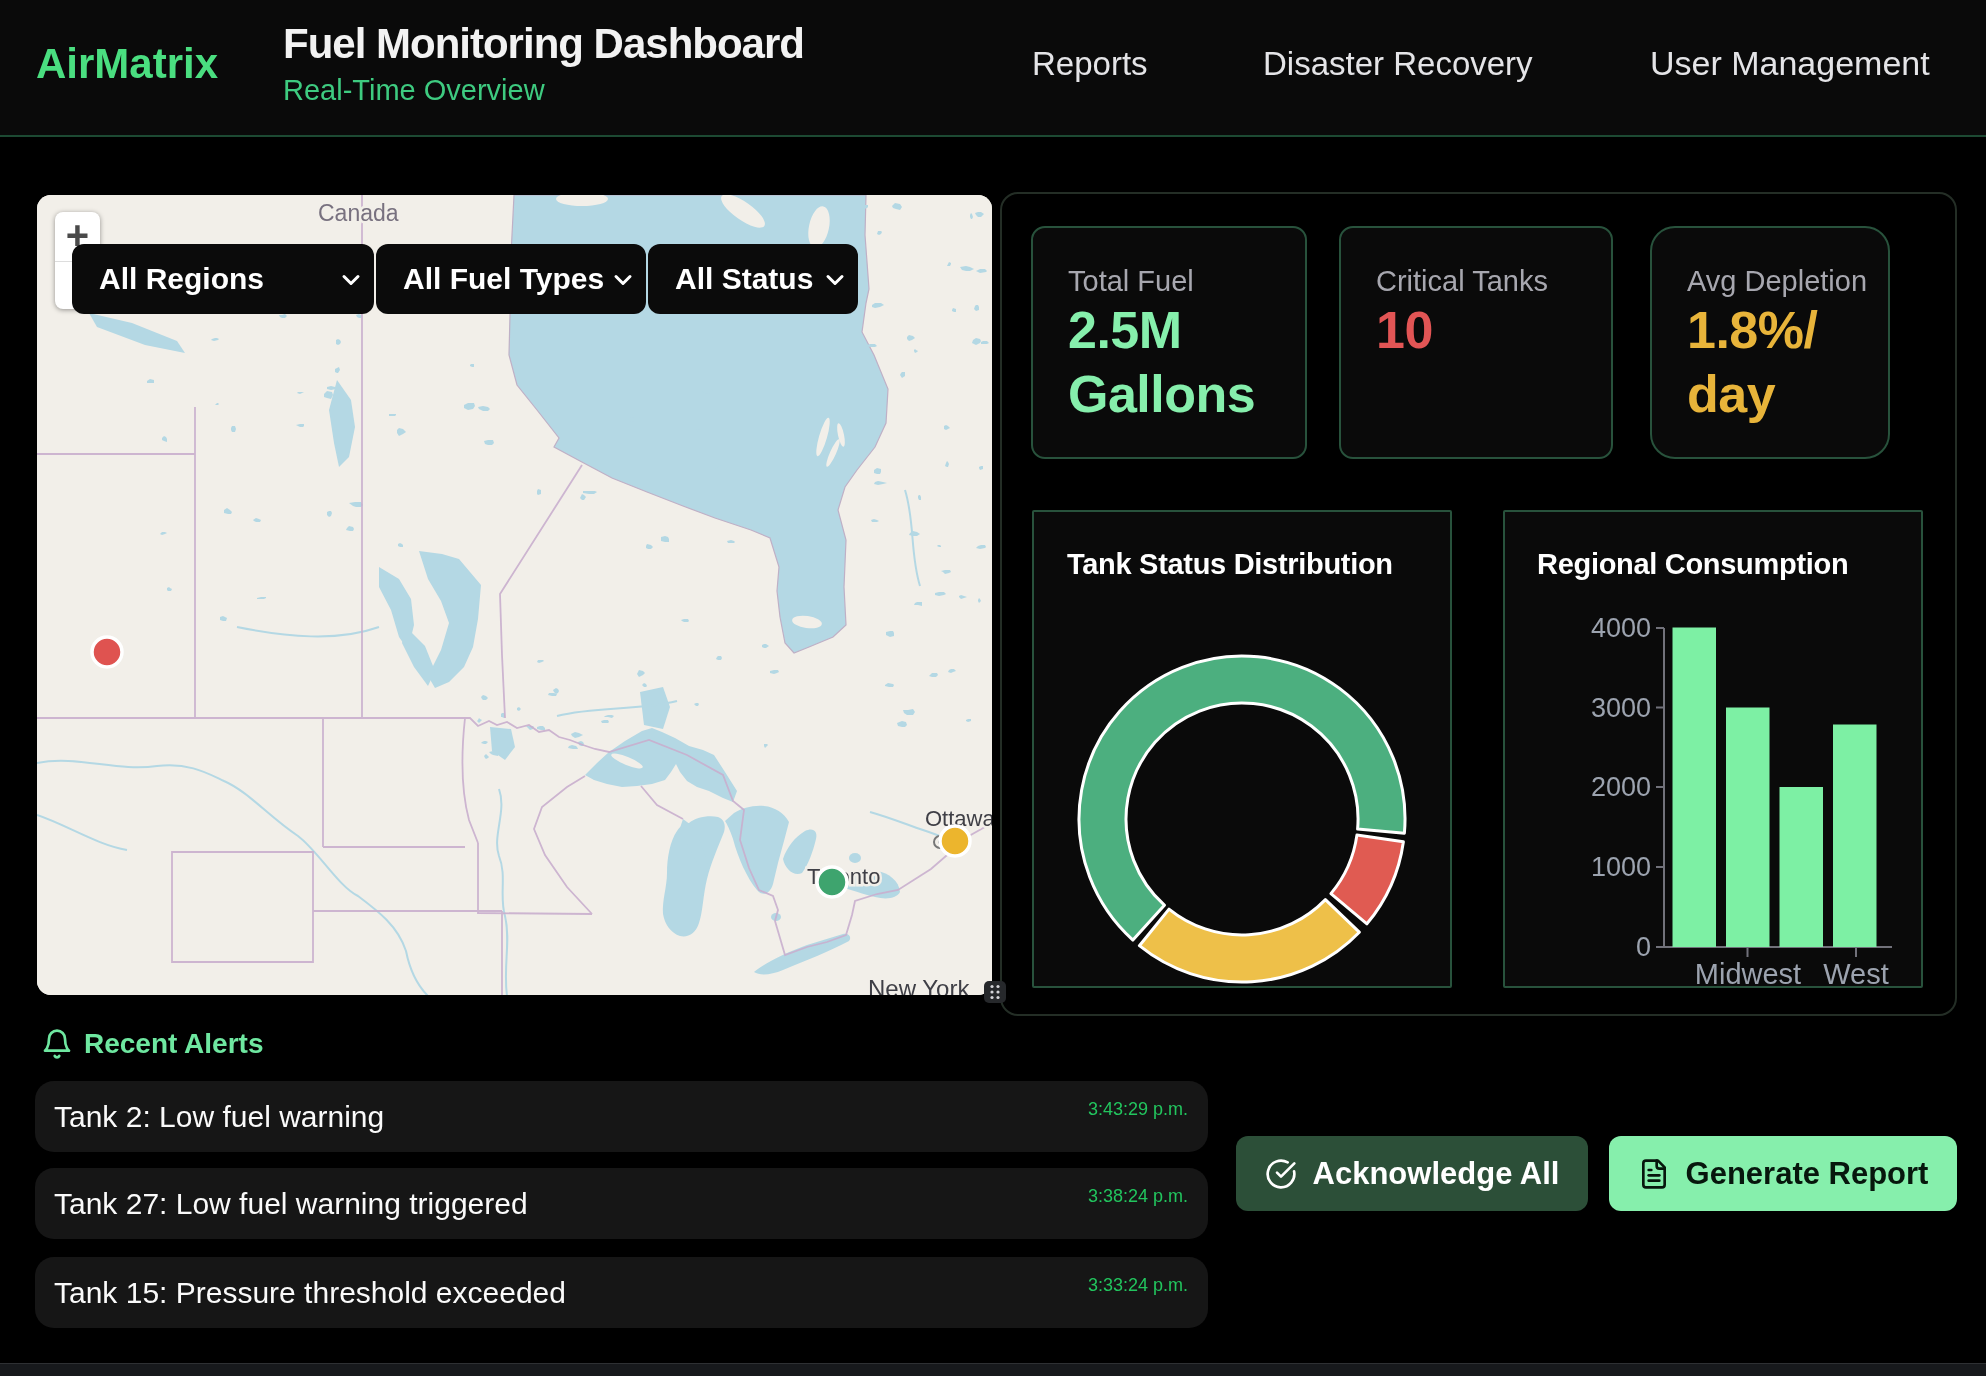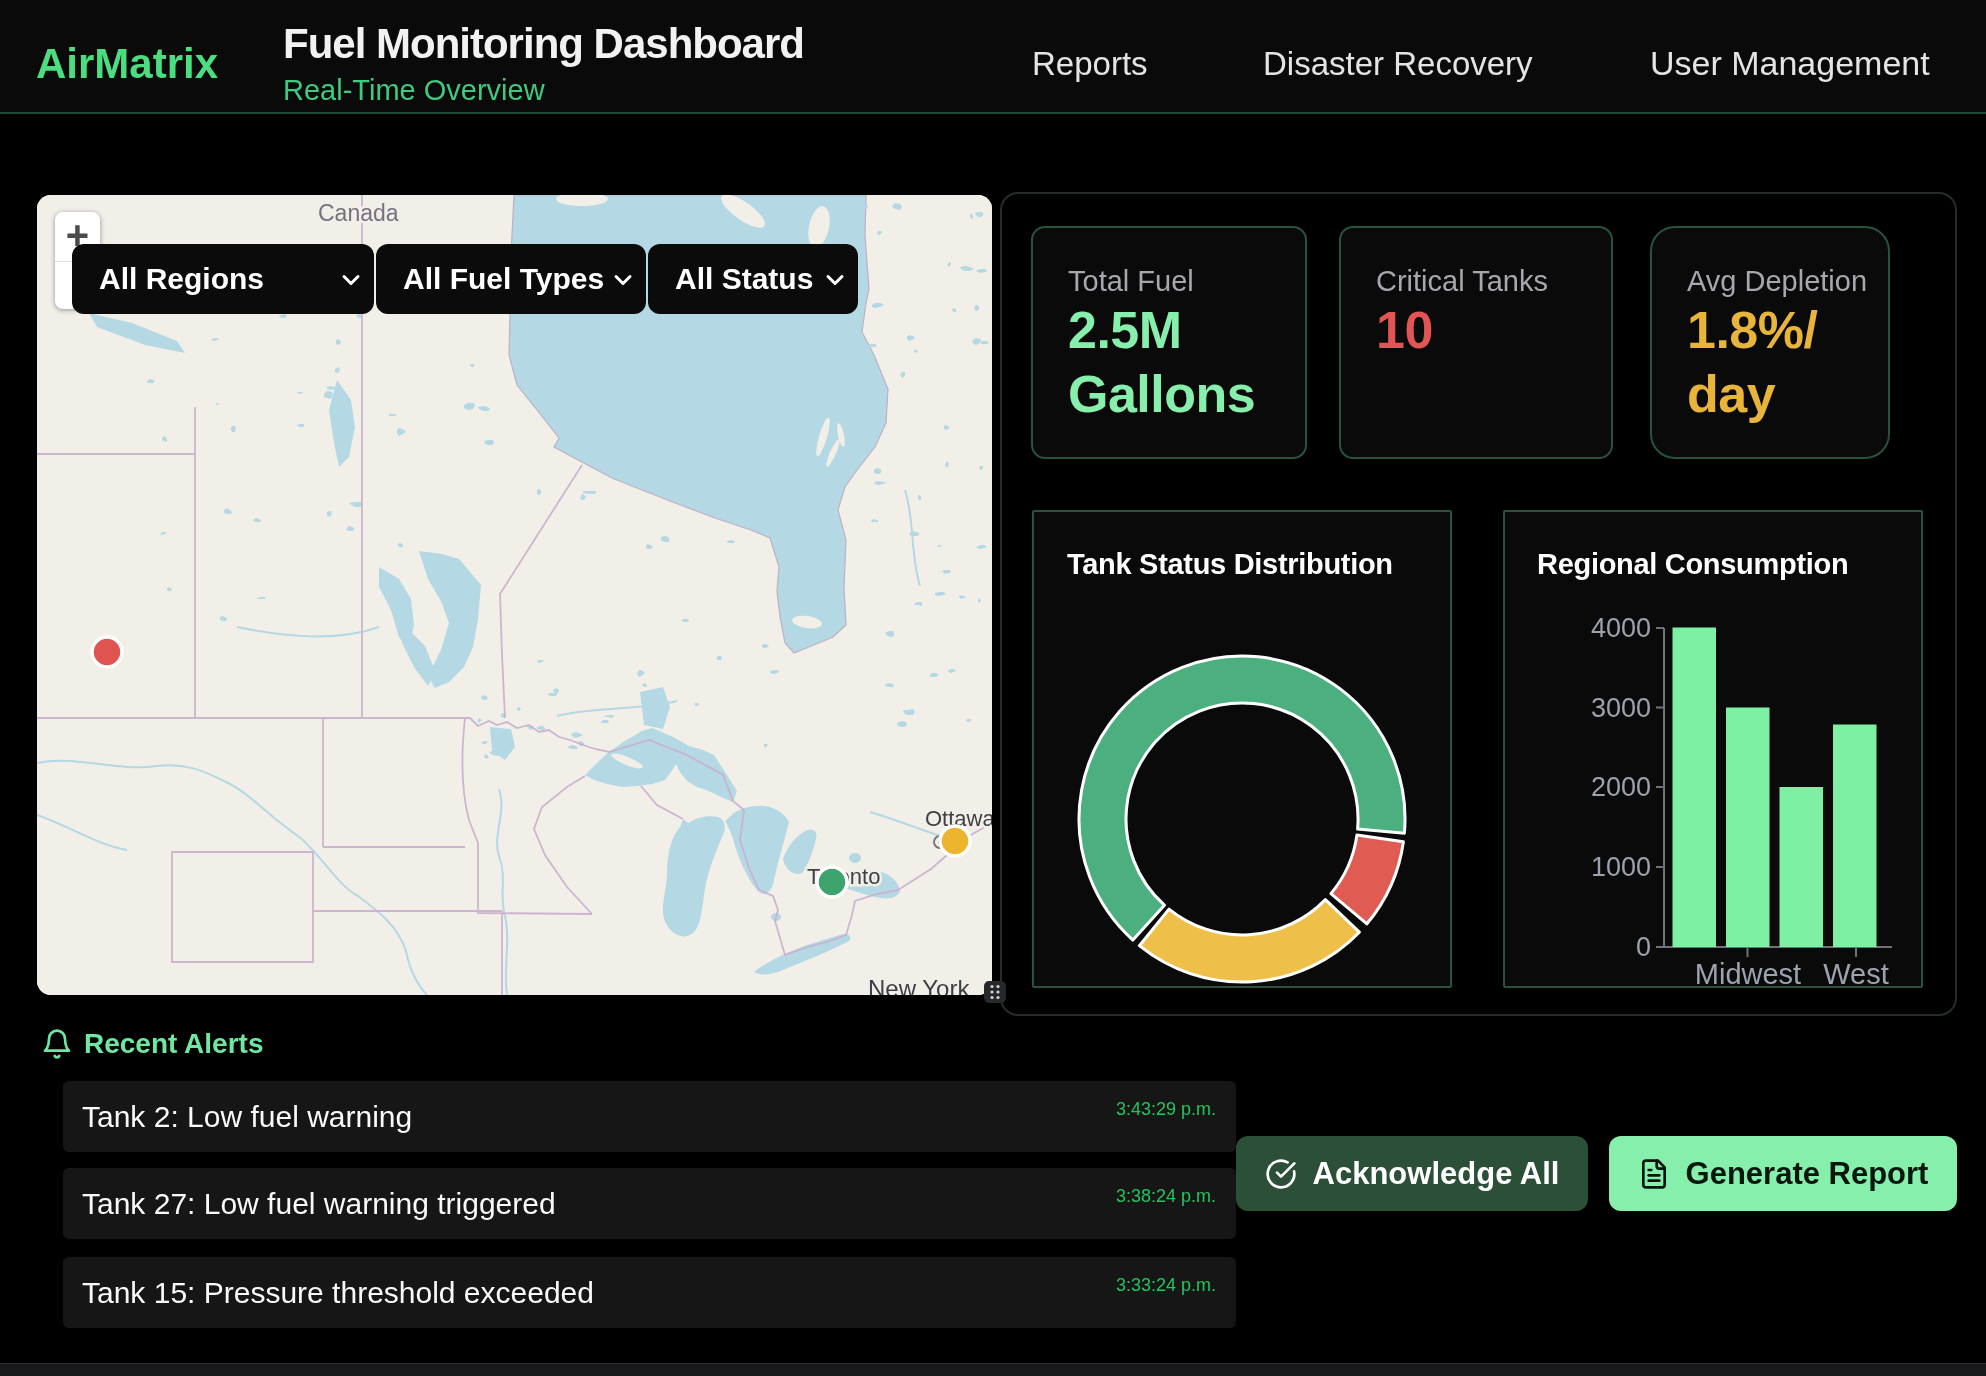--- a/index.html
+++ b/index.html
@@ -1,20 +1,20 @@
 <!DOCTYPE html>
 <html><head>
 <meta charset="utf-8">
 <style>
   * { margin:0; padding:0; box-sizing:border-box; }
   html,body { width:1986px; height:1376px; background:#000; overflow:hidden;
     font-family:"Liberation Sans", sans-serif; }
   #page { position:relative; width:1986px; height:1376px; background:#000; }
   
-  #header { position:absolute; left:0; top:0; width:1986px; height:114px;
+  #header { position:absolute; left:0; top:0; width:1986px; height:137px;
     background:#0a0a0a; border-bottom:2px solid #1d4a33;padding-left:18px; }
   #logo { position:absolute; left:36px; top:40px; font-size:42px; font-weight:bold; color:#4ade80; }
   #title { position:absolute; left:283px; top:20px; font-size:42px; font-weight:bold; color:#f2f2f2; letter-spacing:-1px;}
   #subtitle { position:absolute; left:283px; top:74px; font-size:29px; color:#3ecb80; }
   .nav { position:absolute; top:45px; font-size:33px; color:#e4e4e7; }
   
   #map { position:absolute; left:37px; top:195px; width:955px; height:800px;
     border-radius:14px; overflow:hidden; background:#f2efe9; }
   .filterbtn { position:absolute; top:49px; height:70px; background:#0b0b0b;
     border-radius:12px; color:#fff; font-size:30px; font-weight:600; z-index:5;
@@ -35,21 +35,21 @@
   .statcard { position:absolute; top:226px; height:233px; background:#0a0a0a;
     border:2px solid #28523c; border-radius:14px; }
   .statlabel { position:absolute; left:35px; top:37px; font-size:29px; color:#a7a7af; }
   .statvalue { position:absolute; left:35px; top:70px; font-size:52px; font-weight:bold; line-height:64px; letter-spacing:-0.5px; }
   .chartcard { position:absolute; top:510px; width:420px; height:478px; background:#0a0a0a;
     border:2px solid #28523c; border-radius:2px; }
   .charttitle { position:absolute; left:33px; top:36px; font-size:29px; font-weight:bold; color:#fff; letter-spacing:-0.3px; }
   
   #alerttitle { position:absolute; left:84px; top:1028px; font-size:28px; font-weight:bold; color:#6ee7a0; }
   .alertrow { position:absolute; left:35px; width:1173px; height:71px; background:#161616;
-    border-radius:6px;margin-left:28px; }
+    border-radius:19px; }
   .alerttext { position:absolute; left:19px; top:19px; font-size:30px; color:#fafafa; }
   .alerttime { position:absolute; right:20px; top:18px; font-size:18px; color:#22c55e; }
   .btn { position:absolute; top:1136px; height:75px; border-radius:12px; font-weight:bold;
     font-size:31px; display:flex; align-items:center; justify-content:center; }
   #btnack { left:1236px; width:352px; background:#2c4f38; color:#fff; }
   #btngen { left:1609px; width:348px; background:#86efac; color:#07170d; }
   .btn svg { margin-right:16px; }
   #bottombar { position:absolute; left:0; top:1363px; width:1986px; height:13px;
     background:#17191c; border-top:1px solid #2e3033; }
 </style>

